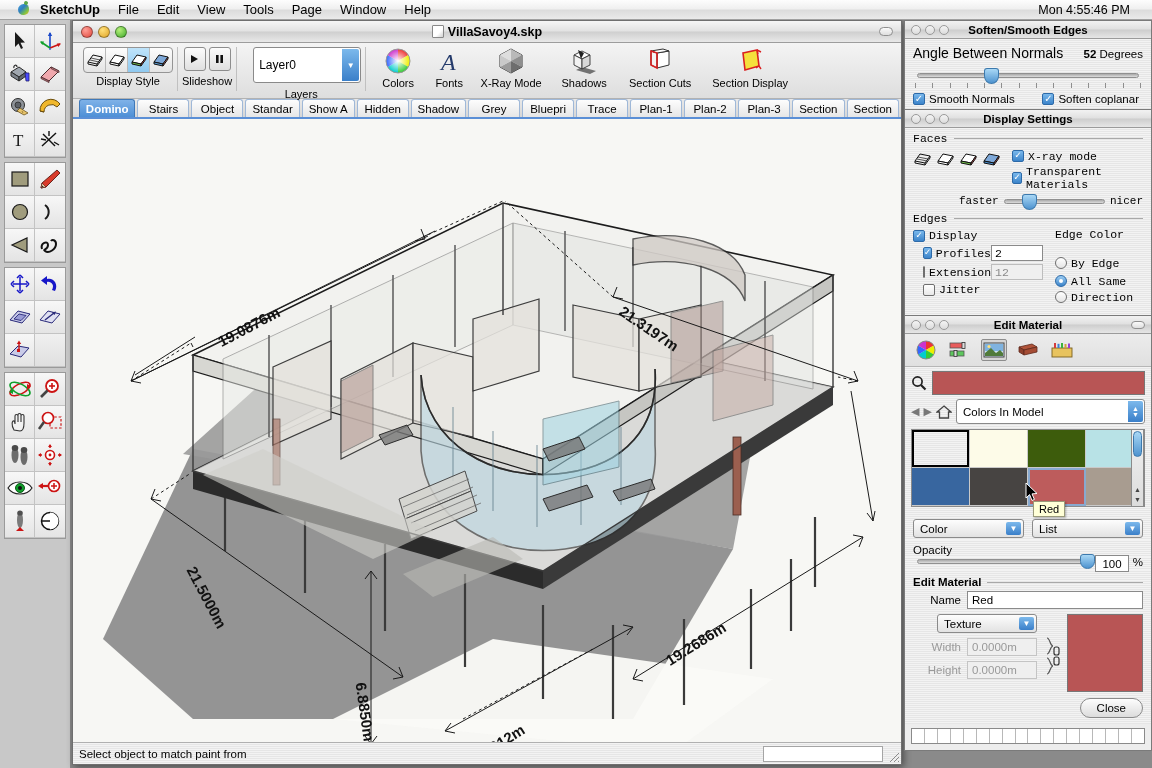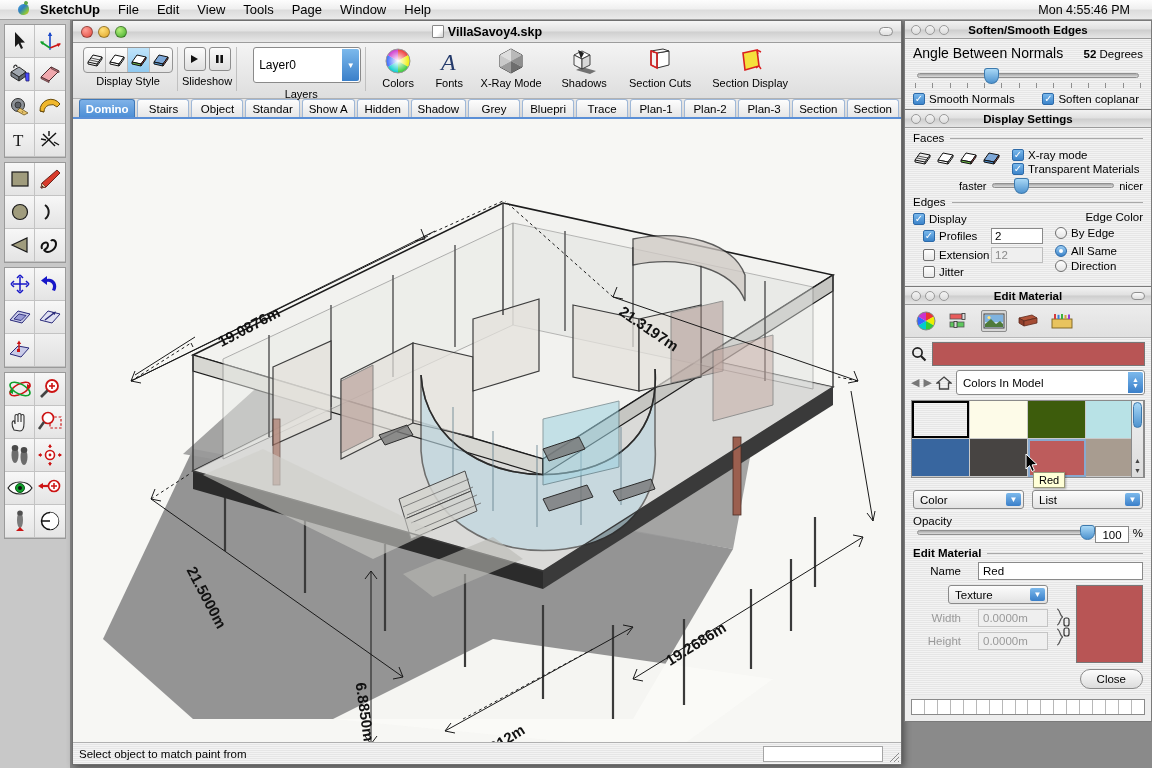--- a/index.html
+++ b/index.html
@@ -247,21 +247,21 @@
   .opacityrow{ padding:2px 8px 6px 12px; position:relative;}
   .optrack{ height:5px;border:1px solid #909090;border-radius:3px;
             background:linear-gradient(to bottom,#a9a9a9,#dcdcdc); margin-right:48px;}
   .opthumb{ position:absolute; width:15px;height:15px;
             background:linear-gradient(to bottom,#a9d8f6,#4e93cf);
             border:1px solid #3c79ad; border-radius:3px 3px 50% 50%;}
   .opval{ position:absolute;right:22px;top:-2px;width:34px;height:17px;border:1px solid #8a8a8a;
           background:#fff;font-size:11.5px;display:flex;align-items:center;justify-content:center;}
 
   .editmat .row{ display:flex;align-items:center; margin-bottom:5px;}
-  .editmat .rlbl{ width:48px;text-align:right;margin-right:17px;font-size:11.5px;}
+  .editmat .rlbl{ width:48px;text-align:right;margin-right:6px;font-size:11.5px;}
   .editmat .rlbl.dim{ color:#9a9a9a;}
   .textfield{ height:18px;border:1px solid #8a8a8a;background:#fff;font-size:11.5px;
               display:flex;align-items:center;padding-left:4px;}
   .btn{ height:20px;border:1px solid #8a8a8a;border-radius:10px;
         background:linear-gradient(to bottom,#fdfdfd,#dcdcdc);
         display:flex;align-items:center;justify-content:center;font-size:11.5px;cursor:pointer;
         padding:0 16px;}
   .ruler{ margin:4px 6px 0 6px; height:16px; border:1px solid #8a8a8a; background:#fff;
           display:flex;}
   .ruler i{ flex:1; border-right:1px solid #b8b8b8; }
@@ -895,21 +895,21 @@
 
   <div class="panel">
     <div class="panelhdr stripes">
       <div class="pdots">
         <div class="pdot"></div>
         <div class="pdot"></div>
         <div class="pdot"></div>
       </div>
       <div class="ptitle">Display Settings</div>
     </div>
-    <div class="pbody stripes" style="padding-top:4px;">
+    <div class="pbody stripes" style="padding-top:4px;font-family:Liberation Mono, monospace;">
 
       <div class="grouplbl">
           <span>Faces</span>
         </div>
 
       <div style="display:flex; align-items:flex-start; gap:10px;">
         <div style="display:flex;gap:3px;padding-top:2px;">
           <svg width="20" height="18" viewBox="0 0 20 18">
             <path d="M2 11 L7 4 L17 6 L12 13 Z" fill="none" stroke="#111" stroke-width="1"></path>
             <path d="M2 11 L2 13 L12 15 L12 13 M17 6 L17 8 L12 15" fill="none" stroke="#111" stroke-width="1"></path>
@@ -977,21 +977,21 @@
             <div class="numfield dis">12</div>
           </div>
           <div style="display:flex;align-items:center;margin:3px 0 0 10px;">
             <label class="ck" style="width:68px;">
               <span class="ckbox"></span>
               <span>Jitter</span>
             </label>
           </div>
         </div>
         <div style="flex:1;padding-left:12px;">
-          <div style="font-size:11.5px;margin-bottom:4px;text-align:right;">Edge Color</div>
+          <div style="font-size:11.5px;margin-bottom:16px;text-align:left;">Edge Color</div>
           <label class="ck" style="margin-bottom:3px;">
             <span class="radio"></span>
             <span>By Edge</span>
           </label><br>
           <label class="ck" style="margin-bottom:3px;">
             <span class="radio on"></span>
             <span>All Same</span>
           </label><br>
           <label class="ck">
             <span class="radio"></span>

